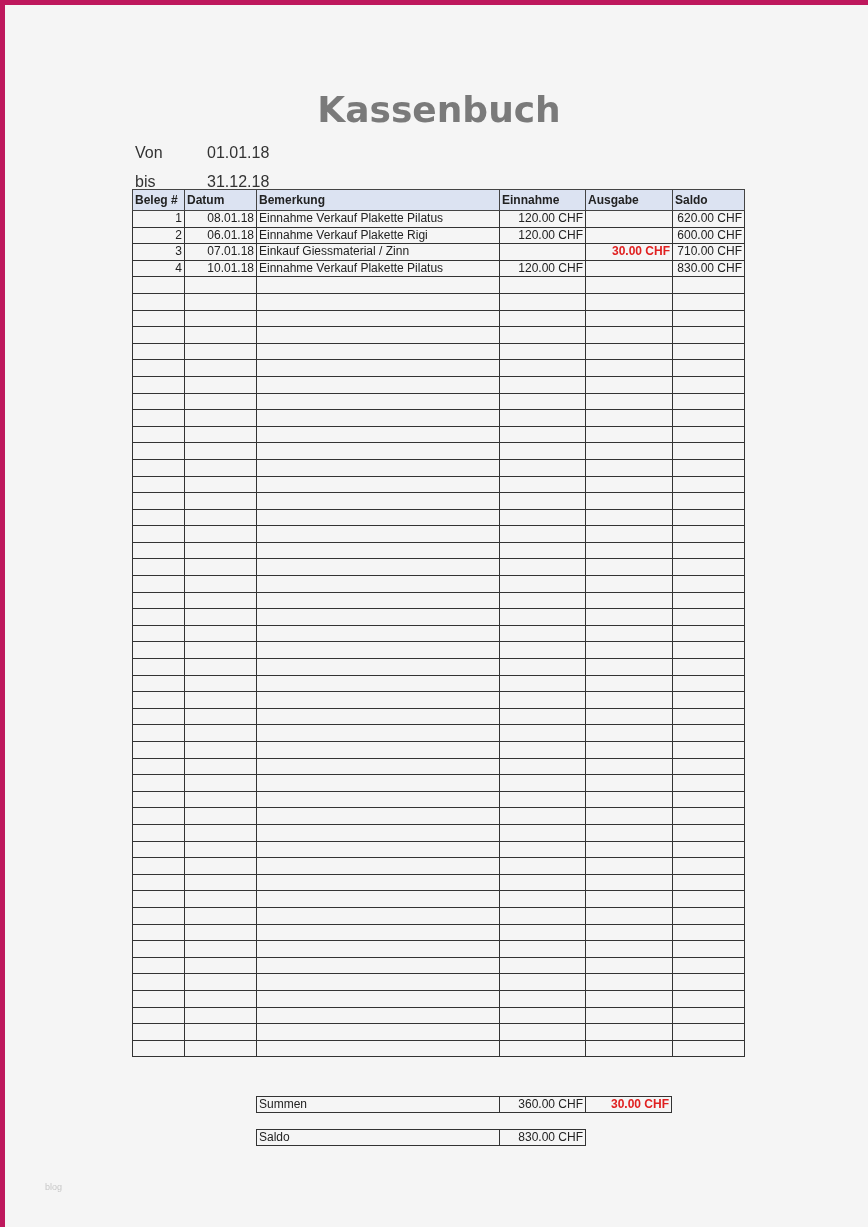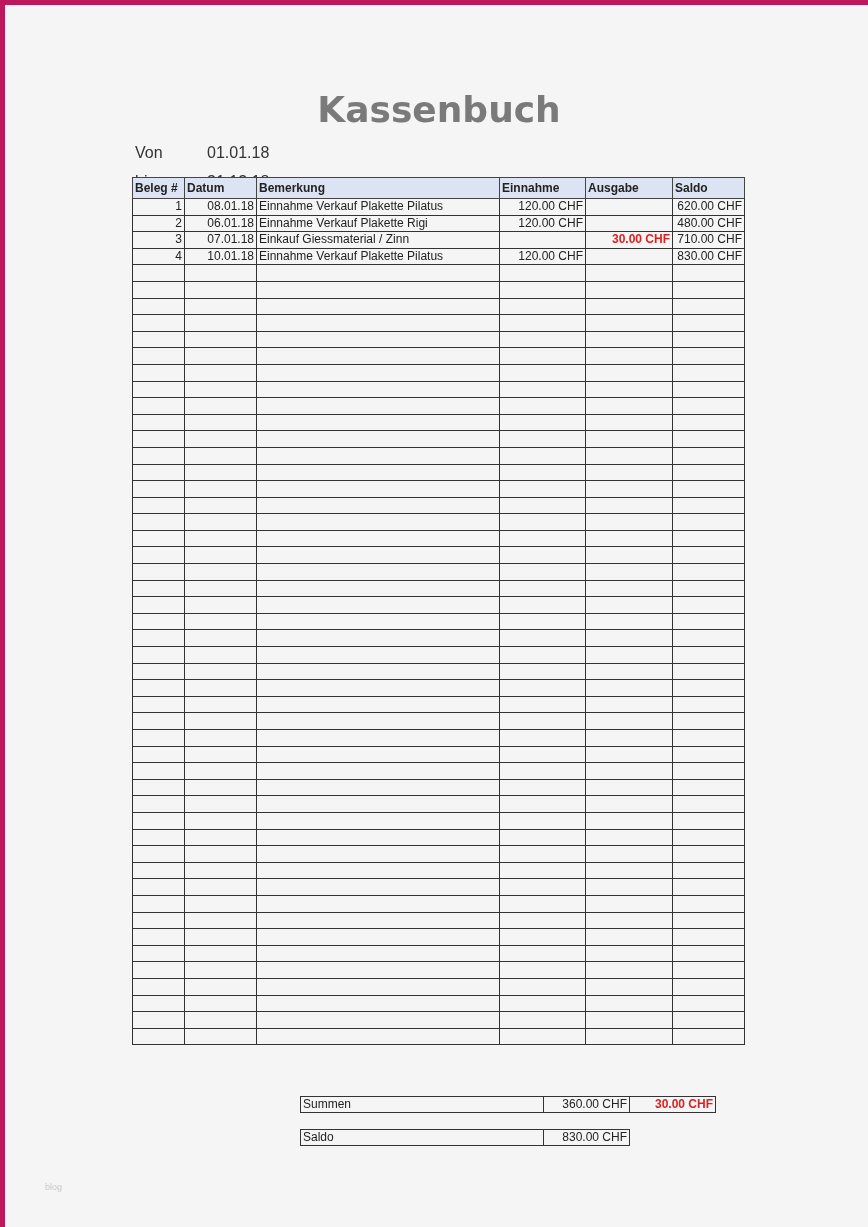--- a/index.html
+++ b/index.html
@@ -1,26 +1,26 @@
 <!DOCTYPE html>
 <html><head>
 <meta charset="utf-8">
 <style>
   html, body { margin:0; padding:0; }
   body { width:868px; height:1227px; background:#f4f4f4; position:relative; font-family:"Liberation Sans", sans-serif; color:#222; overflow:hidden; }
   .page { position:absolute; left:0; top:0; width:866px; height:1225px; border:5px solid #be185d; background:#f5f5f5; }
   .title { position:absolute; left:0; width:868px; top:84px; text-align:center; font-size:36px; font-weight:bold; color:#7a7a7a; font-family:"DejaVu Sans", sans-serif; letter-spacing:0px; }
   .meta { position:absolute; left:130px; font-size:16px; color:#333; }
   .meta .lbl { display:inline-block; width:72px; }
-  table.book { position:absolute; left:127px; top:172px; border-collapse:collapse; font-size:12px; table-layout:fixed; }
+  table.book { position:absolute; left:127px; top:184px; border-collapse:collapse; font-size:12px; table-layout:fixed; }
   table.book td, table.book th { border:1px solid #333; height:15.6px; padding:0 2px; white-space:nowrap; overflow:hidden; line-height:15px; }
   table.book thead th { background:#dce3f2; font-weight:bold; text-align:left; height:20px; border:1px solid #444; }
   .r { text-align:right; }
   .red { color:#e02020;font-weight:bold; }
-  table.sum { position:absolute; left:251px; border-collapse:collapse; font-size:12px; table-layout:fixed;margin-left:44px; }
+  table.sum { position:absolute; left:251px; border-collapse:collapse; font-size:12px; table-layout:fixed; }
   table.sum td { border:1px solid #333; height:15px; padding:0 2px; line-height:15px; }
   .watermark { position:absolute; left:40px; top:1177px; font-size:9px; color:#c8c8c8; }
 </style>
 </head>
 <body>
 
 <div class="page">
   <div class="title">Kassenbuch</div>
 
   <div class="meta" style="top:139px;">
@@ -57,21 +57,21 @@
           <td class="r">120.00 CHF</td>
           <td class="r red"></td>
           <td class="r">620.00 CHF</td>
         </tr>
         <tr>
           <td class="r">2</td>
           <td class="r">06.01.18</td>
           <td>Einnahme Verkauf Plakette Rigi</td>
           <td class="r">120.00 CHF</td>
           <td class="r red"></td>
-          <td class="r">480.00 CHF</td>
+          <td class="r">600.00 CHF</td>
         </tr>
         <tr>
           <td class="r">3</td>
           <td class="r">07.01.18</td>
           <td>Einkauf Giessmaterial / Zinn</td>
           <td class="r"></td>
           <td class="r red">30.00 CHF</td>
           <td class="r">710.00 CHF</td>
         </tr>
         <tr>

